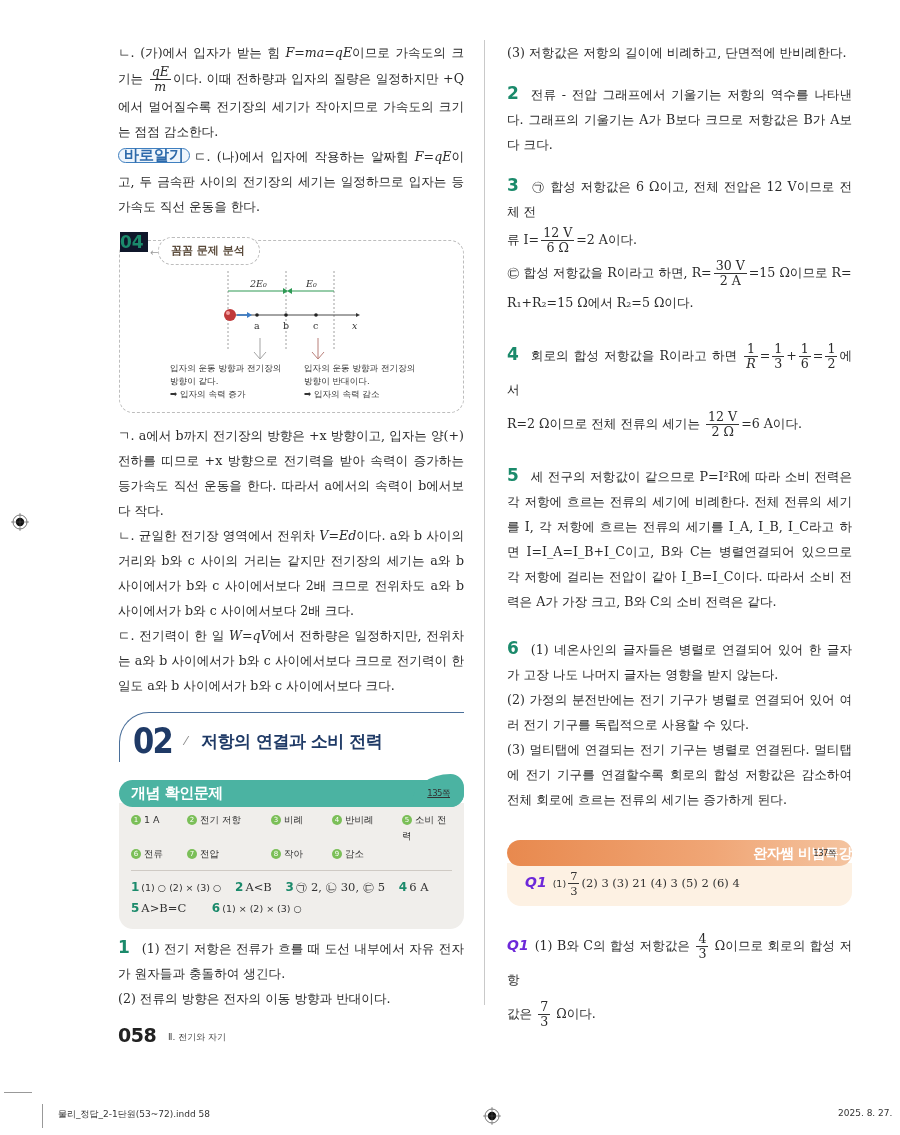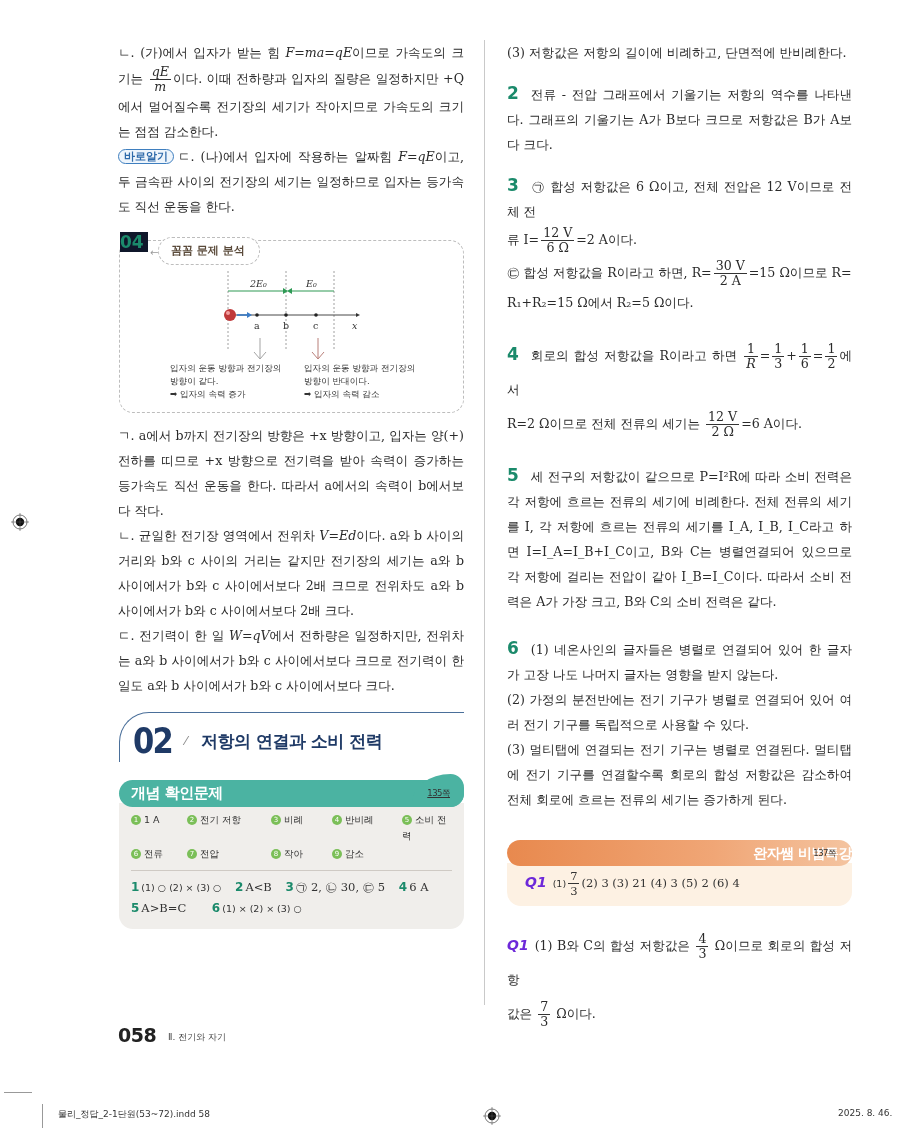--- a/index.html
+++ b/index.html
@@ -8,21 +8,21 @@
   .page { position: absolute; left: 0; top: 0; width: 900px; height: 874px; }
   .col { position: absolute; font-size: 12.6px; line-height: 25px; color: #2a2a2a; }
   .col-left { left: 118px; top: 40px; width: 346px; }
   .col-right { left: 507px; top: 40px; width: 345px; }
   .divider-v { position: absolute; left: 484px; top: 40px; width: 1px; height: 965px; background: #c9c9c9; }
   p { text-align: justify; }
   .ital { font-style: italic; }
   .frac { display: inline-block; vertical-align: middle; text-align: center; line-height: 14px; margin: 0 2px; }
   .frac .num { display: block; border-bottom: 1px solid #333; padding: 0 2px; }
   .frac .den { display: block; padding: 0 2px; }
-  .tag-bar { display: inline-block; border: 1px solid #3f7fbf; color: #2e6aaa; border-radius: 9px; font-size: 11px; line-height: 13px; padding: 0 5px; font-family: "DejaVu Sans", sans-serif; font-weight: bold; background: #eef5fc; margin-right: 4px; vertical-align: 1px; }
+  .tag-bar { display: inline-block; border: 1px solid #3f7fbf; color: #2e6aaa; border-radius: 9px; font-size: 15px; line-height: 13px; padding: 0 5px; font-family: "DejaVu Sans", sans-serif; font-weight: bold; background: #eef5fc; margin-right: 4px; vertical-align: 1px; }
   .qnum { font-family: "DejaVu Sans", sans-serif; font-weight: bold; color: #1b8a6b; font-size: 17px; margin-right: 12px; }
   .mt14 { margin-top: 16px; }
 
   
   .analysis { position: absolute; left: 119px; top: 240px; width: 345px; height: 173px; border: 1px dashed #bdbdbd; border-radius: 14px; }
   .analysis-num { position: absolute; left: 0; top: -9px; background: #0f172a; padding-right: 4px; font-family: "DejaVu Sans", sans-serif; font-weight: bold; font-size: 17px; color: #1b8a6b; }
   .analysis-tab { position: absolute; left: 38px; top: -4px; height: 28px; border: 1px dashed #bdbdbd; border-radius: 14px; background: #fff; padding: 0 14px 0 12px; font-family: "DejaVu Sans", sans-serif; font-weight: bold; font-size: 11px; line-height: 26px; color: #5a4a3a; }
   .analysis-arrow { position: absolute; left: 30px; top: 6px; font-size: 10px; color: #999; font-family: "DejaVu Sans", sans-serif; }
   .diagram { position: absolute; left: 0; top: 0; width: 345px; height: 173px; }
   .dlabel { font-family: "DejaVu Sans", sans-serif; font-size: 8.6px; line-height: 13px; color: #333; position: absolute; }
@@ -174,20 +174,24 @@
         <span class="an">3</span><span>㉠ 2, ㉡ 30, ㉢ 5</span><span class="sp"></span>
         <span class="an">4</span><span>6 A</span>
       </div>
       <div class="ans-line">
         <span class="an">5</span><span>A&gt;B=C</span><span class="sp" style="width:22px"></span>
         <span class="an">6</span><span class="sm">(1) × (2) × (3) ○</span>
       </div>
     </div>
   </div>
 
+  <div class="col col-left" style="top:935px;">
+    <p><span class="qnum">1</span><span>(1) 전기 저항은 전류가 흐를 때 도선 내부에서 자유 전자가 원자들과 충돌하여 생긴다.</span></p>
+    <p>(2) 전류의 방향은 전자의 이동 방향과 반대이다.</p>
+  </div>
 
   <div class="col col-right">
     <p>(3) 저항값은 저항의 길이에 비례하고, 단면적에 반비례한다.</p>
     <p class="mt14"><span class="qnum">2</span><span>전류 - 전압 그래프에서 기울기는 저항의 역수를 나타낸다. 그래프의 기울기는 A가 B보다 크므로 저항값은 B가 A보다 크다.</span></p>
     <div class="mt14">
       <p><span class="qnum">3</span><span>㉠ 합성 저항값은 6 Ω이고, 전체 전압은 12 V이므로 전체 전</span></p>
       <p style="line-height:32px;"><span>류 I=</span><span class="frac"><span class="num">12 V</span><span class="den">6 Ω</span></span><span>=2 A이다.</span></p>
       <p style="line-height:34px;"><span>㉢ 합성 저항값을 R이라고 하면, R=</span><span class="frac"><span class="num">30 V</span><span class="den">2 A</span></span><span>=15 Ω이므로 R=</span></p>
       <p>R₁+R₂=15 Ω에서 R₂=5 Ω이다.</p>
     </div>
@@ -217,21 +221,21 @@
     <p style="line-height:34px;"><span class="qlabel">Q1</span><span>(1) B와 C의 합성 저항값은 </span><span class="frac"><span class="num">4</span><span class="den">3</span></span><span> Ω이므로 회로의 합성 저항</span></p>
     <p style="line-height:34px;"><span>값은 </span><span class="frac"><span class="num">7</span><span class="den">3</span></span><span> Ω이다.</span></p>
   </div>
 
   <div class="footer-page">058</div>
   <div class="footer-chap">Ⅱ. 전기와 자기</div>
 
   <div class="slug-line"></div>
   <div class="slug-vbar"></div>
   <div class="slug-file">물리_정답_2-1단원(53~72).indd   58</div>
-  <div class="slug-date">2025. 8. 46.</div>
+  <div class="slug-date">2025. 8. 27.</div>
 
   <svg class="reg-mark" style="left:11px;top:513px;" viewBox="0 0 18 18">
     <circle cx="9" cy="9" r="7" fill="none" stroke="#555" stroke-width="0.8"></circle>
     <circle cx="9" cy="9" r="4.2" fill="#111"></circle>
     <line x1="0" y1="9" x2="18" y2="9" stroke="#555" stroke-width="0.6"></line>
     <line x1="9" y1="0" x2="9" y2="18" stroke="#555" stroke-width="0.6"></line>
   </svg>
   <svg class="reg-mark" style="left:483px;top:1107px;" viewBox="0 0 18 18">
     <circle cx="9" cy="9" r="7" fill="none" stroke="#555" stroke-width="0.8"></circle>
     <circle cx="9" cy="9" r="4.2" fill="#111"></circle>

